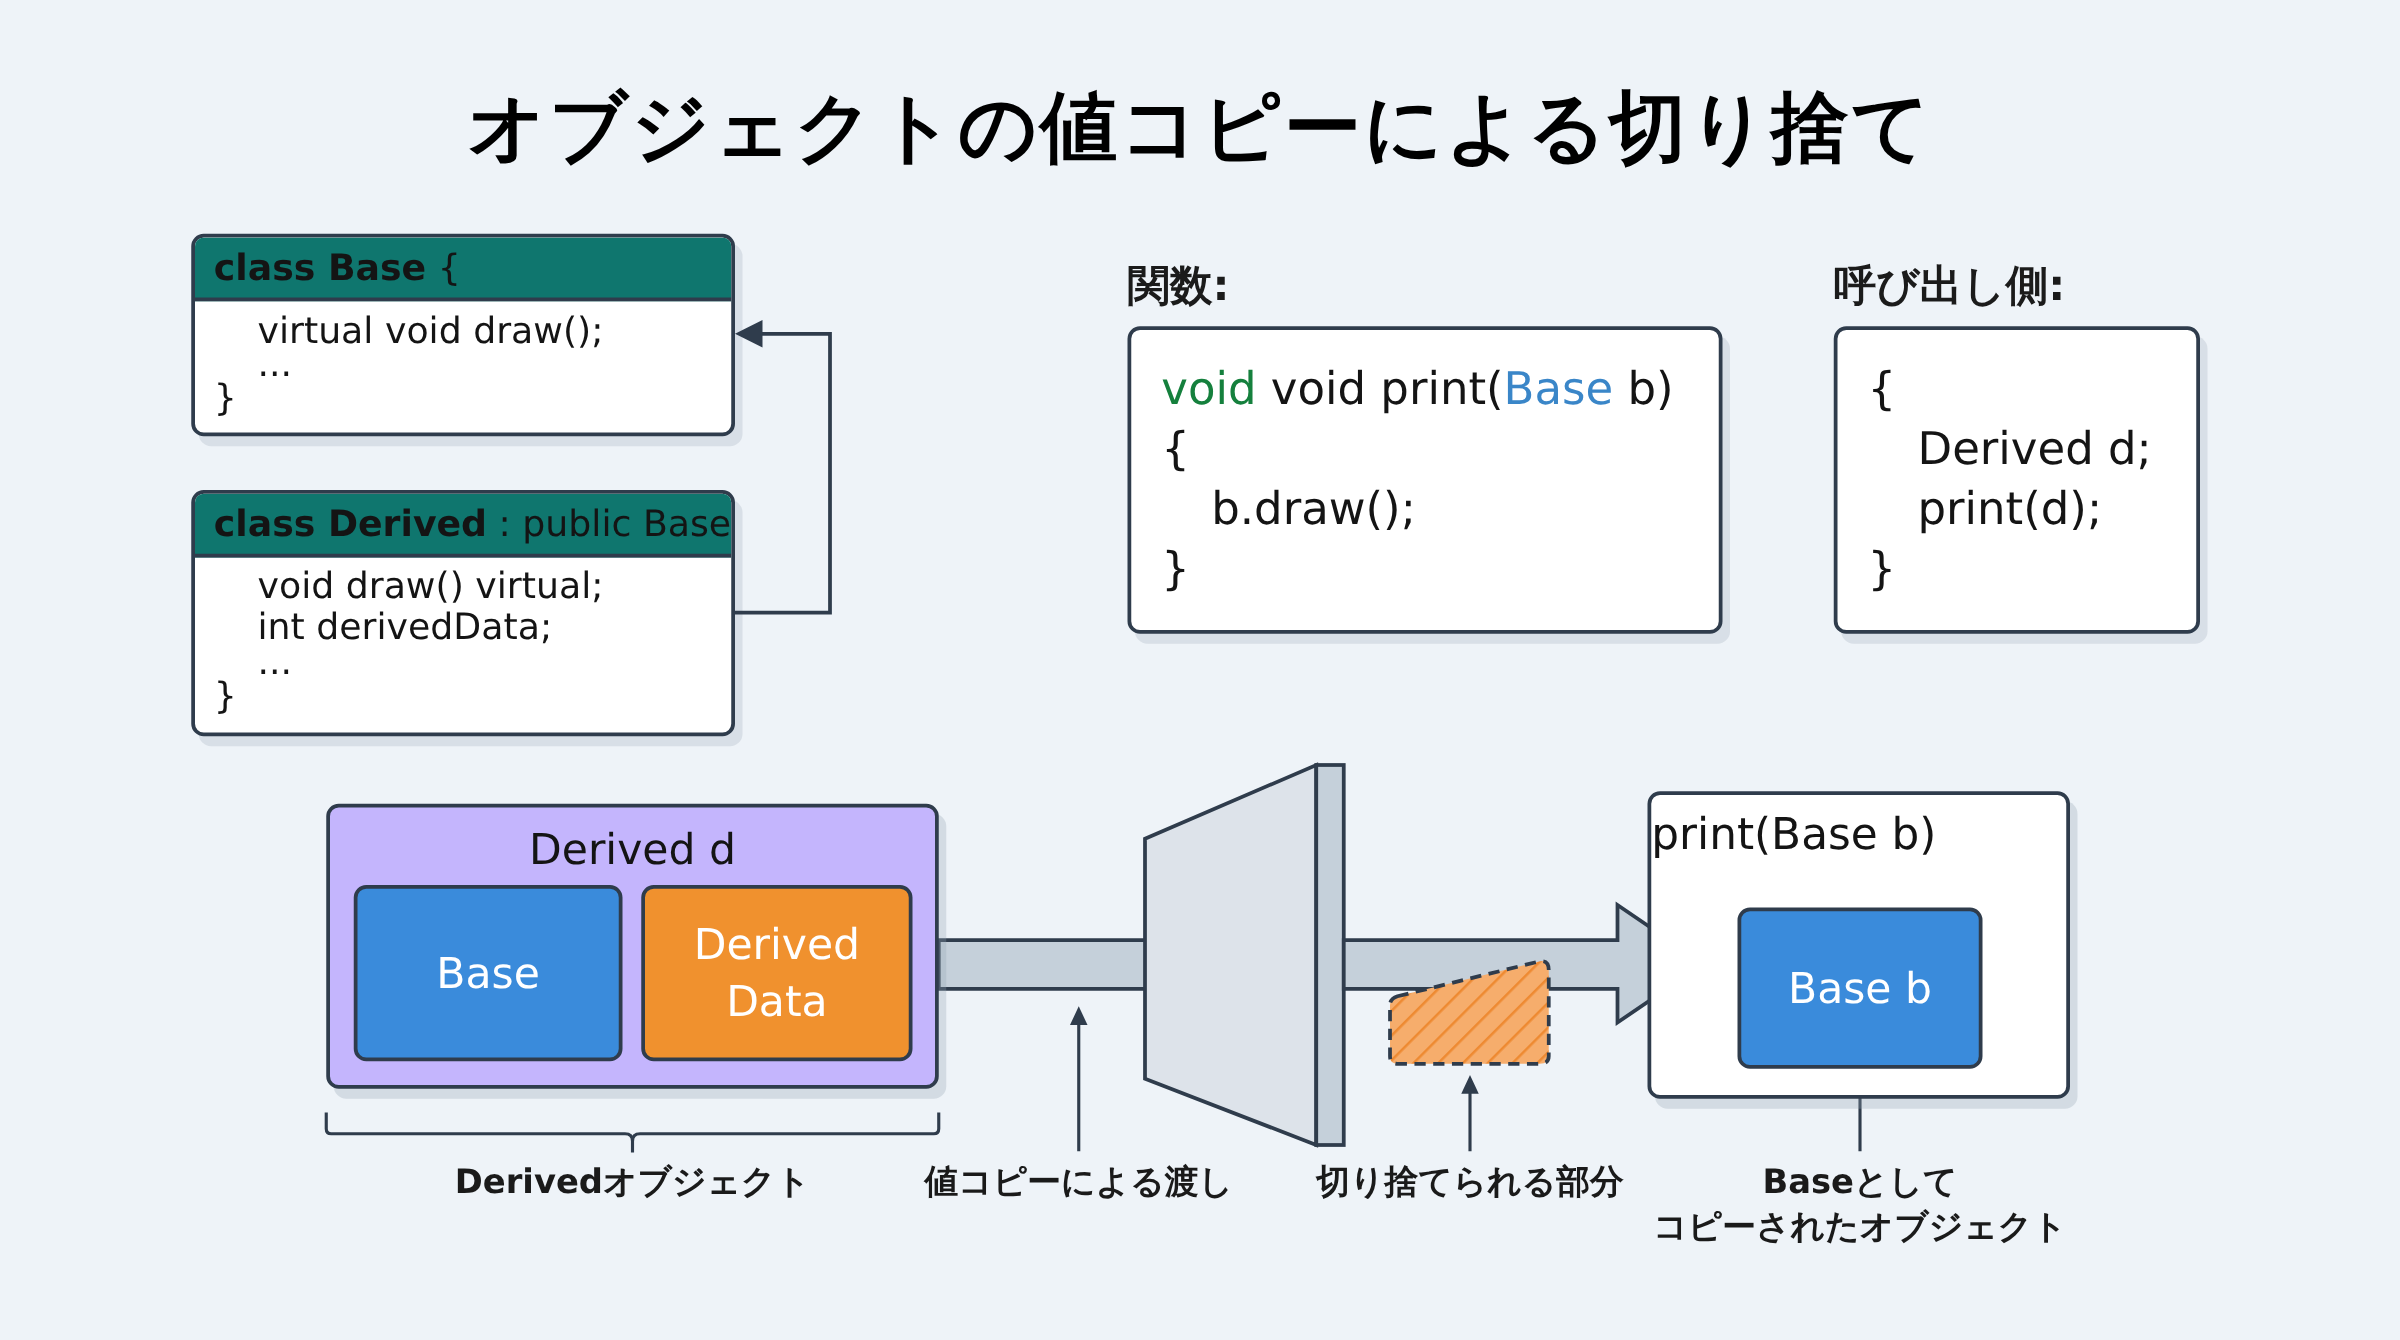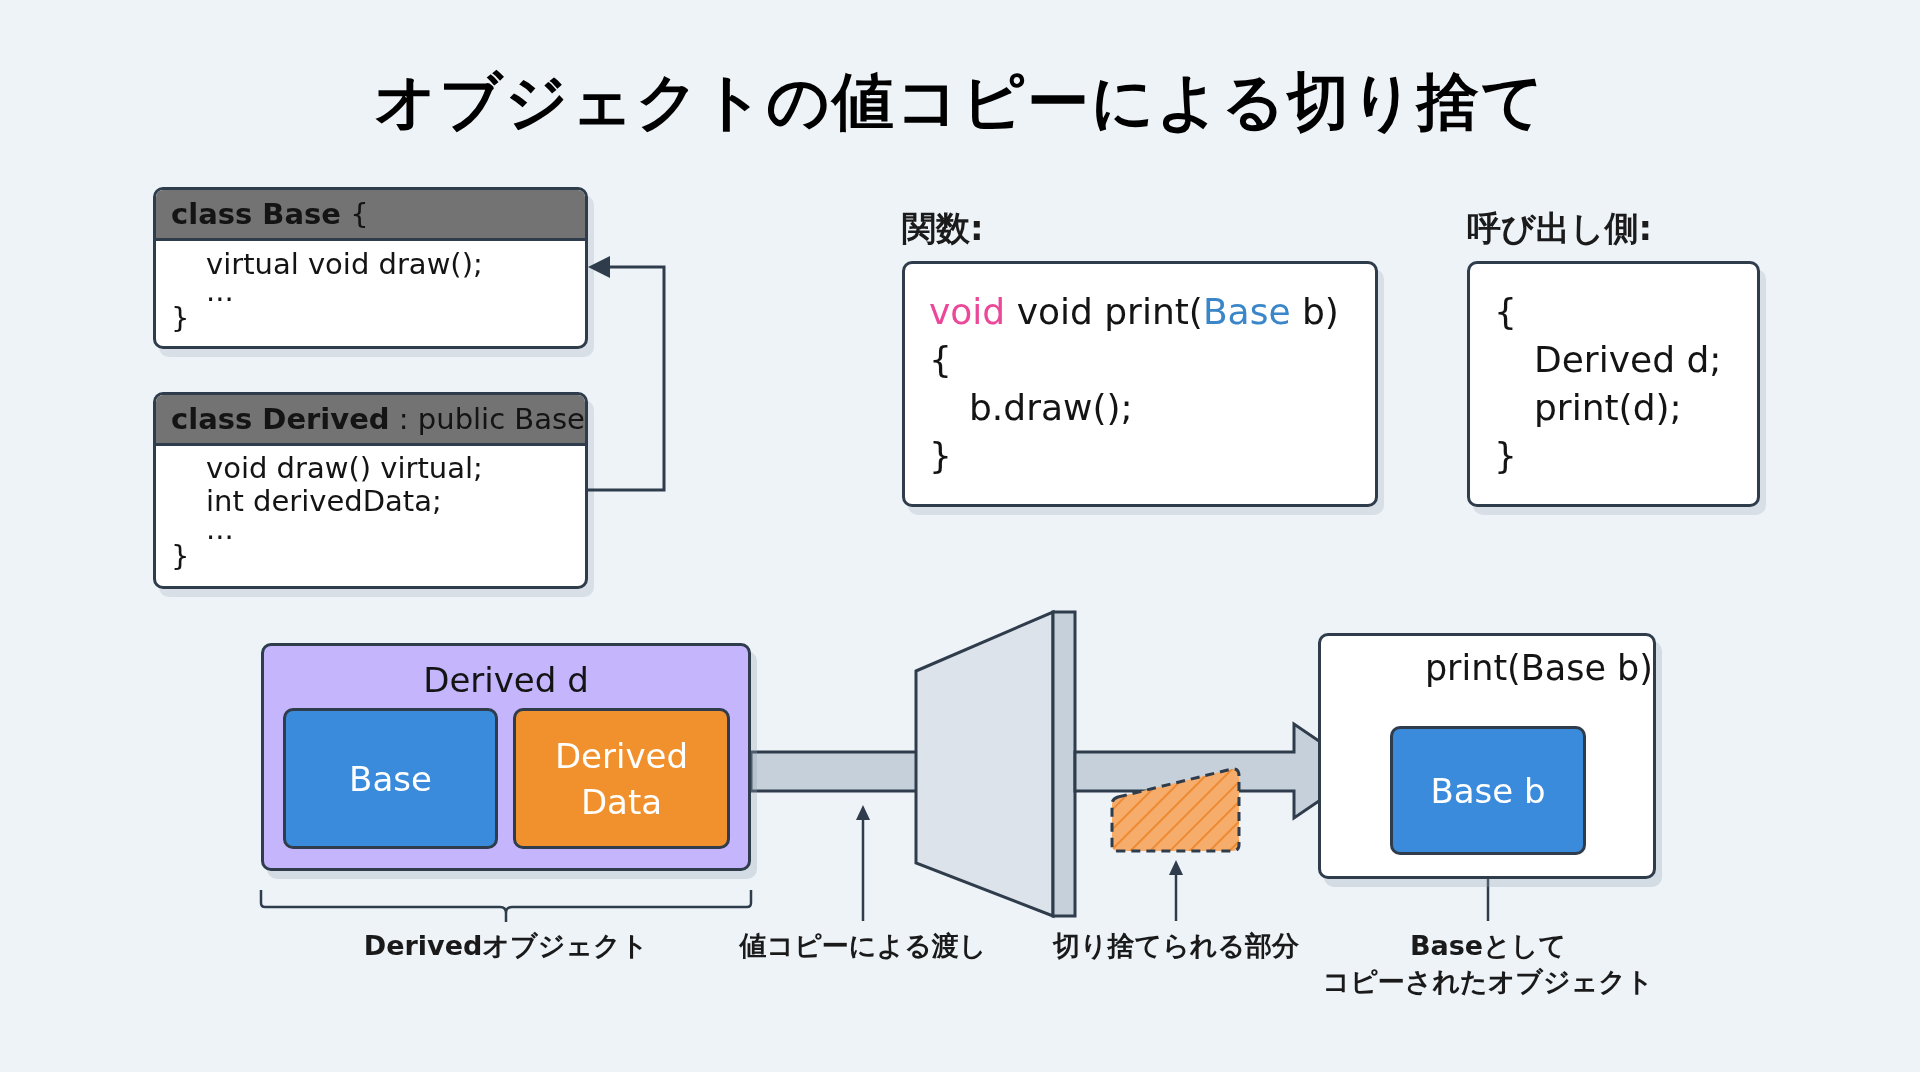--- a/index.html
+++ b/index.html
@@ -13,54 +13,54 @@
   #title {
     left: 0; width: 1920px; top: 60px; text-align: center;
     font-size: 62px; font-weight: bold; letter-spacing: 2px; color: #000000;
   }
   .classbox {
     background: #ffffff; border: 3px solid #2f3c4c; border-radius: 10px;
     box-shadow: 6px 8px 0 rgba(150,165,180,0.25); overflow: hidden;
     box-sizing: border-box;
   }
   .classhead {
-    background: #737373; border-bottom: 3px solid #2f3c4c;
+    background: #0f766e; border-bottom: 3px solid #2f3c4c;
     height: 48px; line-height: 48px; padding-left: 15px;
     font-size: 29px; white-space: nowrap;
   }
   .classhead b { font-weight: bold; }
   .classbody { padding: 6px 0 0 15px; font-size: 29px; line-height: 34px; }
   .indent { padding-left: 35px; }
   .seclabel { font-size: 34px; font-weight: bold; color: #1b1b1b; }
   .codebox {
     background: #ffffff; border: 3px solid #2f3c4c; border-radius: 10px;
     box-sizing: border-box; box-shadow: 6px 8px 0 rgba(150,165,180,0.25);
     font-size: 36px; line-height: 48px; padding: 24px 0 0 24px;
   }
-  .kw-void { color: #ec4899; }
+  .kw-void { color: #15803d; }
   .kw-type { color: #3a86c8; }
   #derived-container {
     left: 261px; top: 643px; width: 490px; height: 228px;
     background: #c4b5fd; border: 3px solid #2f3c4c; border-radius: 10px;
     box-sizing: border-box; box-shadow: 6px 8px 0 rgba(150,165,180,0.3);
   }
   #derived-title { left: 0; width: 100%; top: 14px; text-align: center; font-size: 34px; }
   .block {
     border: 3px solid #2f3c4c; border-radius: 10px; box-sizing: border-box;
     color: #ffffff; font-size: 34px; display: flex; align-items: center;
     justify-content: center; text-align: center; line-height: 46px;
   }
   .blue { background: #3a8bdb; }
   .orange { background: #f0912e; }
   #print-box {
     left: 1318px; top: 633px; width: 338px; height: 246px;
     background: #ffffff; border: 3px solid #2f3c4c; border-radius: 10px;
     box-sizing: border-box; box-shadow: 6px 8px 0 rgba(150,165,180,0.3);
   }
-  #print-title { left: 0; width: 100%; top: 12px; text-align: right; font-size: 35px; }
+  #print-title { left: 0; width: 100%; top: 12px; text-align: left; font-size: 35px; }
   .caption { font-size: 27px; font-weight: bold; text-align: center; color: #1a1a1a; line-height: 36px; }
   svg { position: absolute; left: 0; top: 0; }
 </style>
 </head>
 <body>
 
 <div id="title" class="abs">オブジェクトの値コピーによる切り捨て</div>
 
 <div class="abs classbox" style="left:153px; top:187px; width:435px; height:162px;">
   <div class="classhead">

